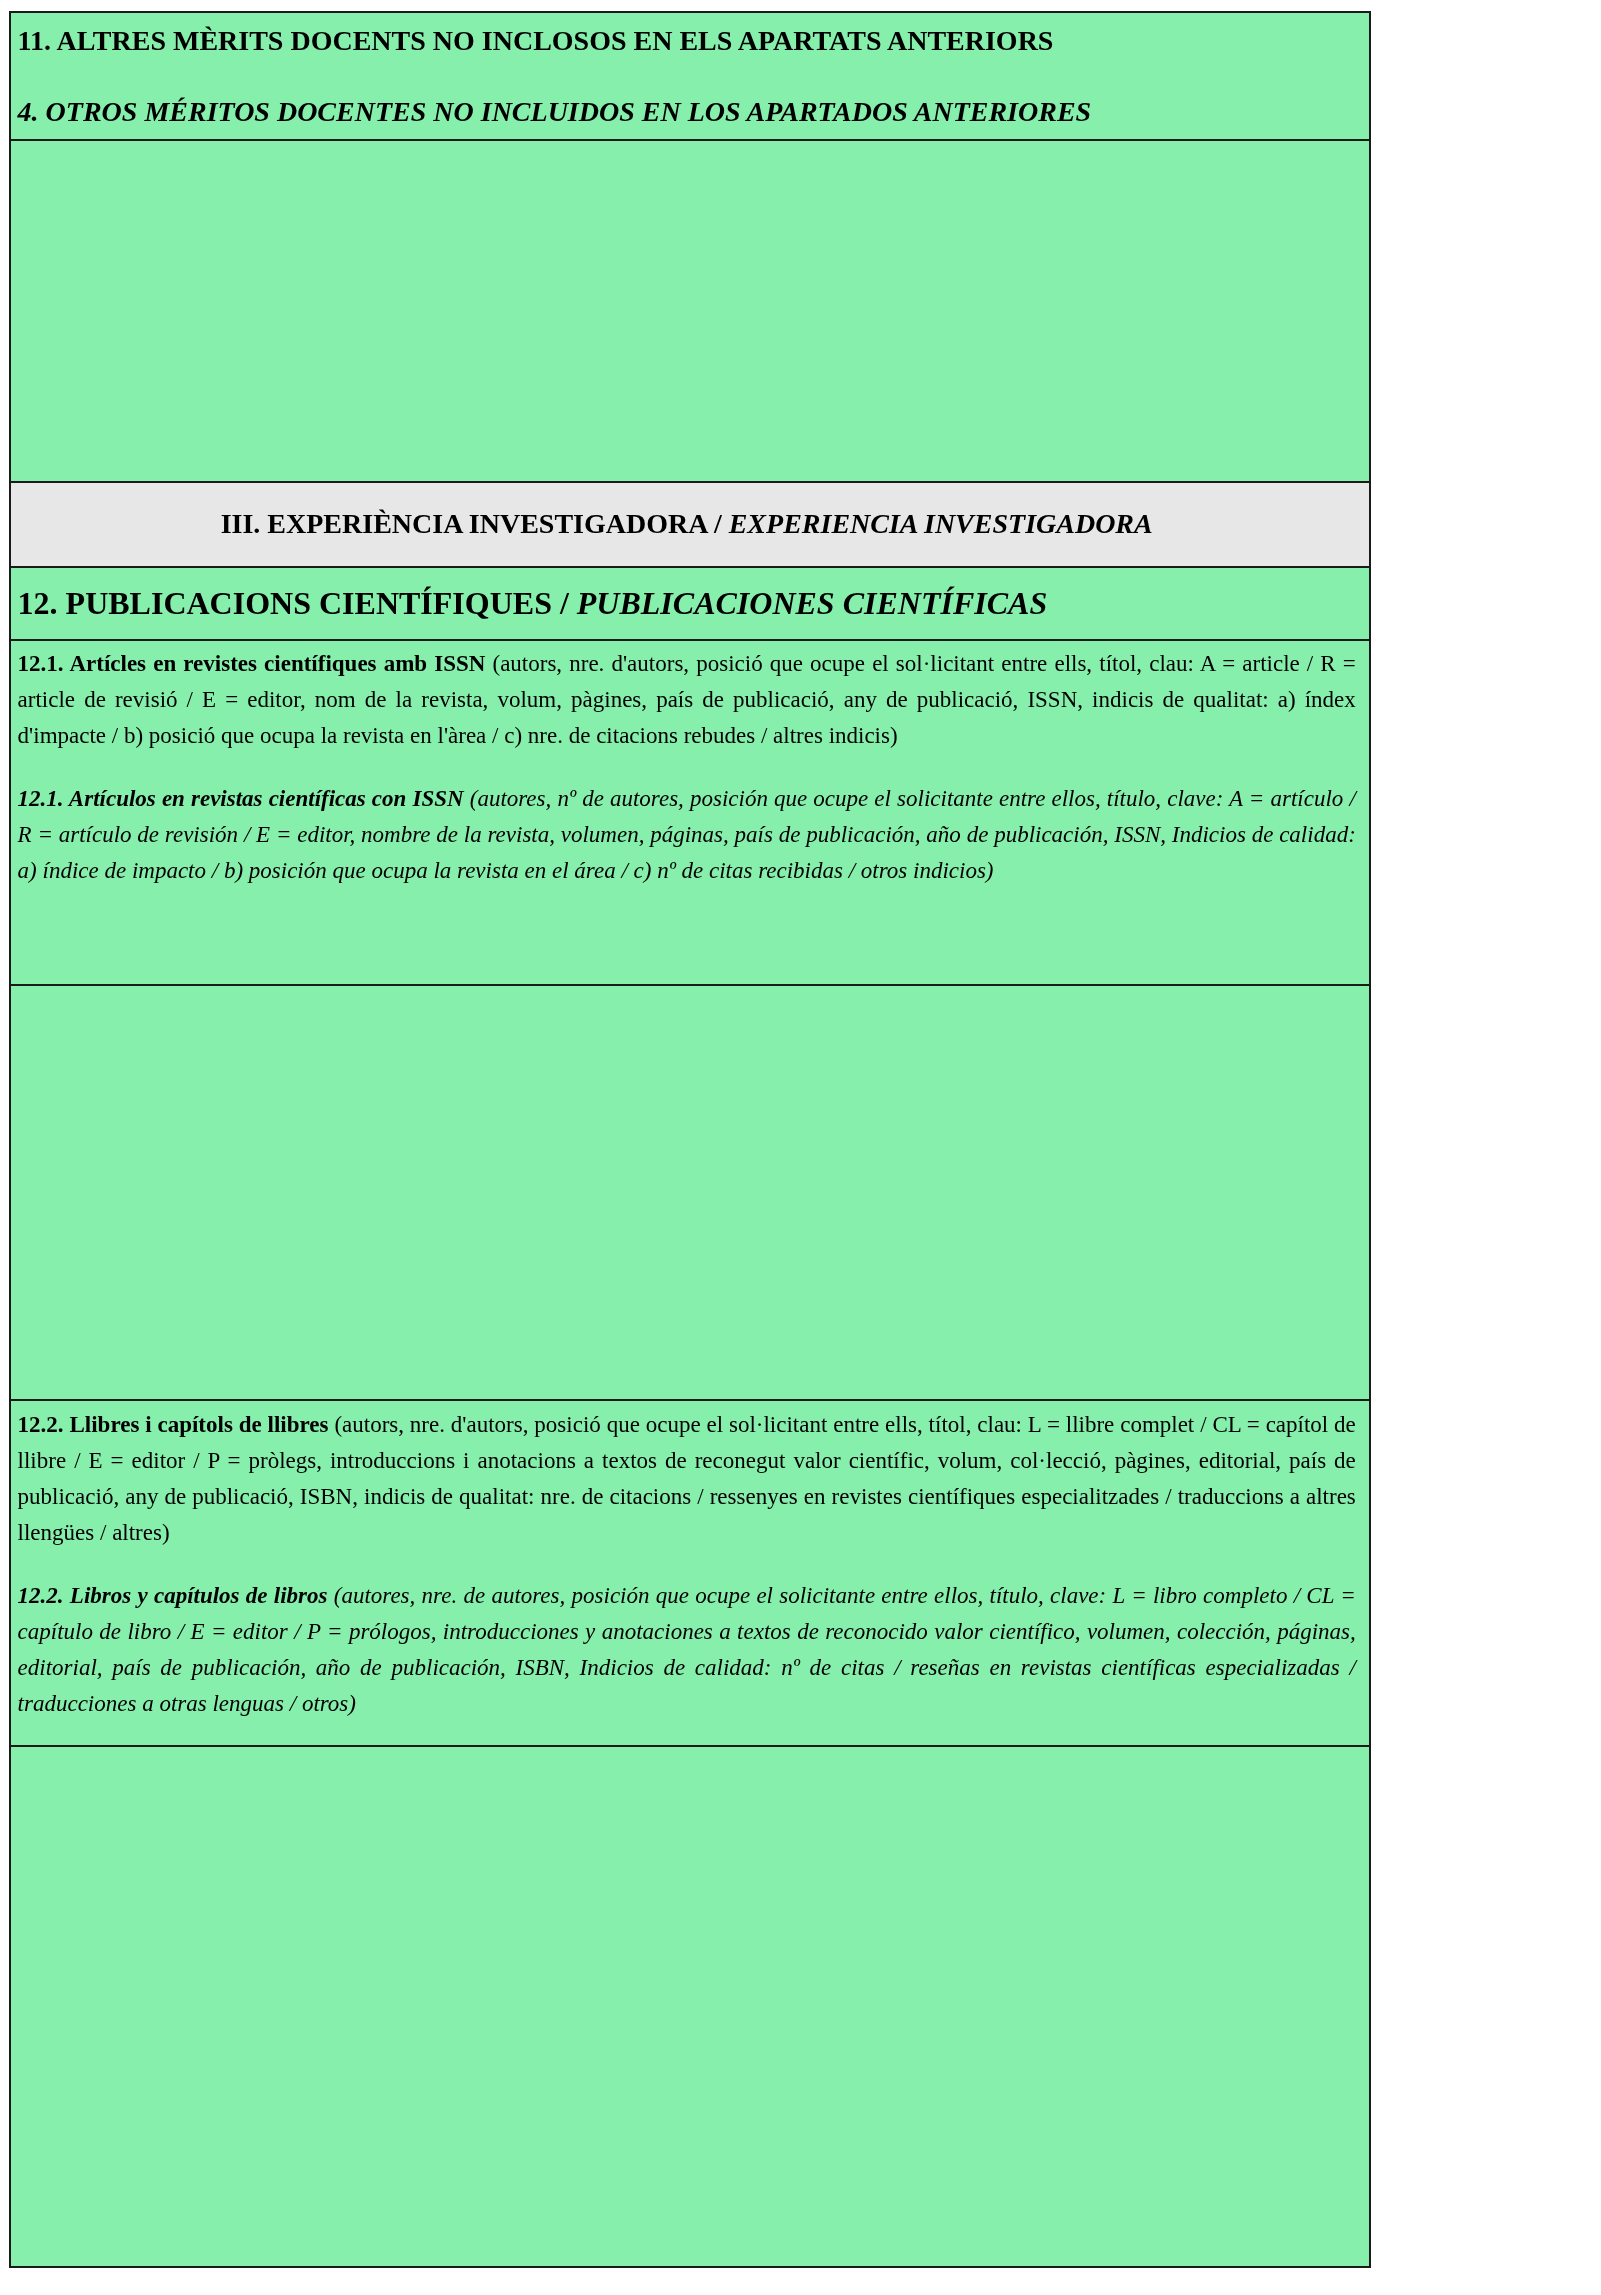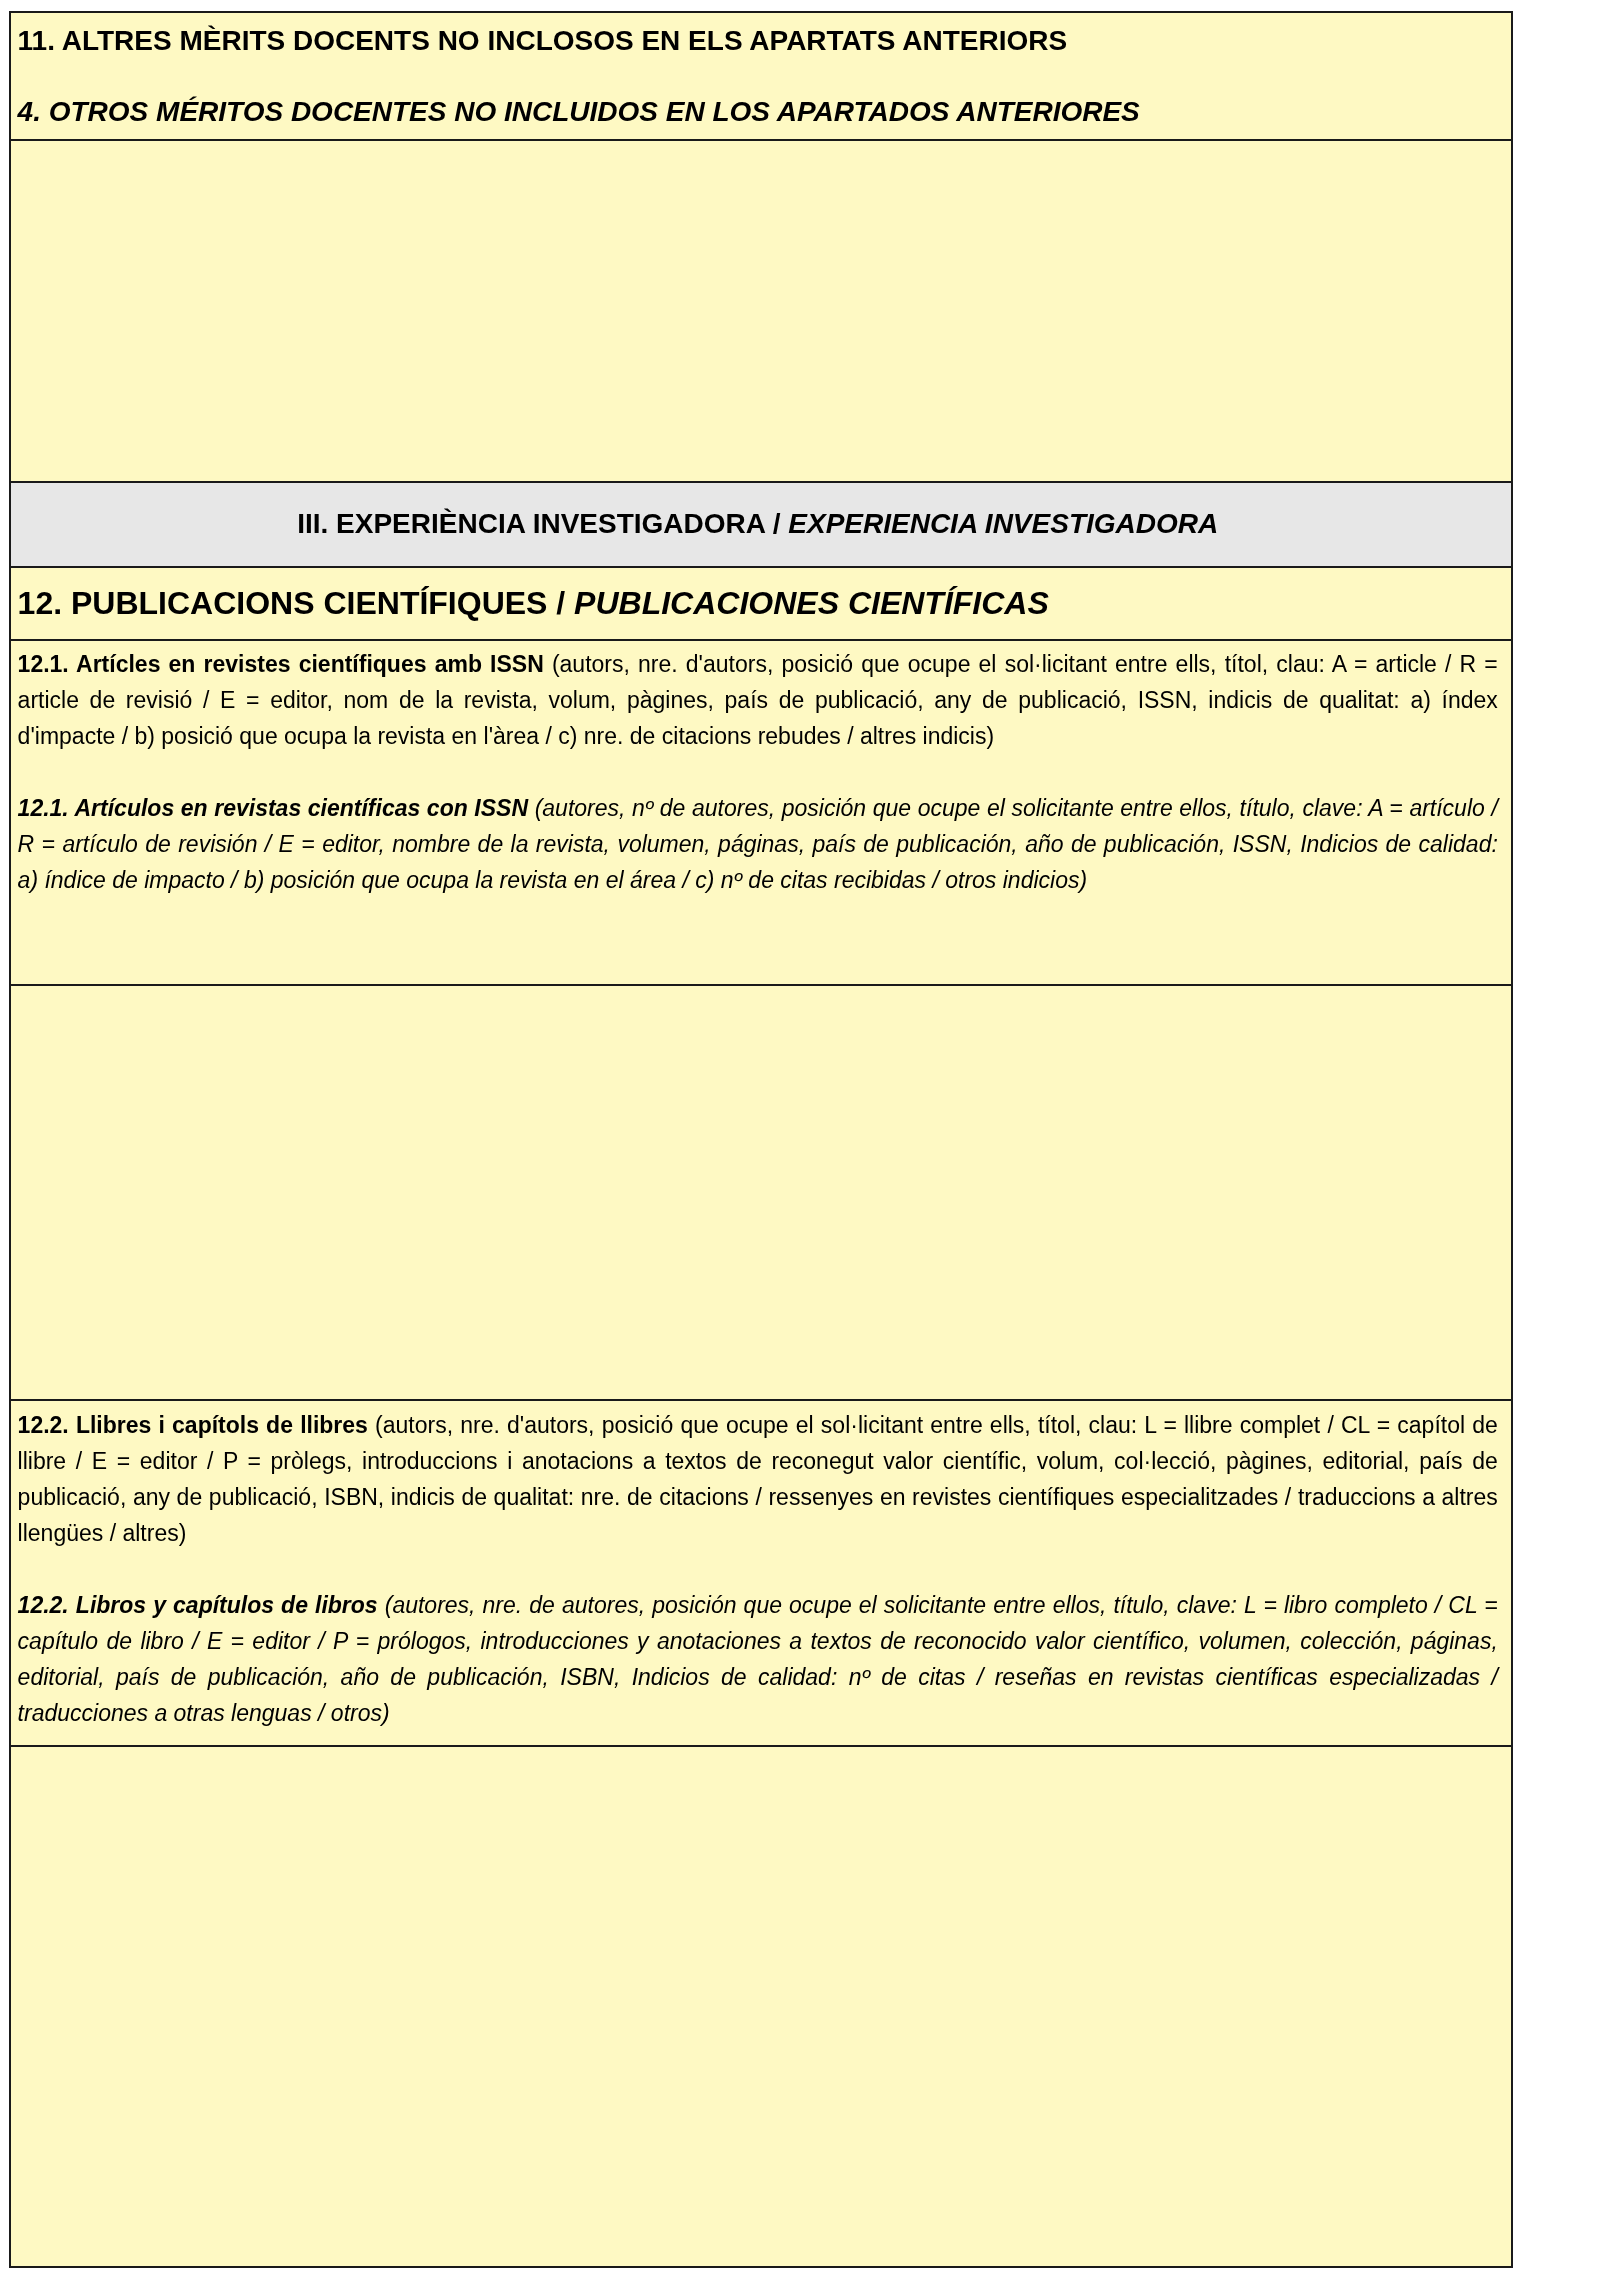--- a/index.html
+++ b/index.html
@@ -12,25 +12,26 @@
   }
   body {
     font-family: "Liberation Sans", "DejaVu Sans", sans-serif;
     color: #000000;
     position: relative;
   }
   .doc-table {
     position: absolute;
     left: 9px;
     top: 10.7px;
-    width: 1504px;
+    width: 1362px;
     height: 2257px;
     border: 2.5px solid #1a1a1a;
     box-sizing: border-box;
-    background: #fef9c3;
+    background: #86efac;
+    font-family: Liberation Serif, serif;
   }
   .row {
     box-sizing: border-box;
     border-bottom: 2.5px solid #1a1a1a;
     padding: 0 13.2px 0 6.6px;
     overflow: hidden;
   }
   .row.last { border-bottom: none; }
 
   .r-sec11   { height: 128px; padding-top: 10px; }
@@ -65,21 +66,21 @@
     line-height: 36px;
     white-space: nowrap;
   }
 
   .para {
     font-size: 23px;
     line-height: 36px;
     text-align: justify;
   }
   .para .lead { font-weight: 700; }
-  .para-es { font-style: italic; margin-top: 36px; }
+  .para-es { font-style: italic; margin-top: 27px; }
 </style>
 </head>
 <body>
 
 <div class="doc-table">
 
   <div class="row r-sec11">
     <p class="title-line">11. ALTRES MÈRITS DOCENTS NO INCLOSOS EN ELS APARTATS ANTERIORS</p>
     <p class="title-line title-es">4. OTROS MÉRITOS DOCENTES NO INCLUIDOS EN LOS APARTADOS ANTERIORES</p>
   </div>

